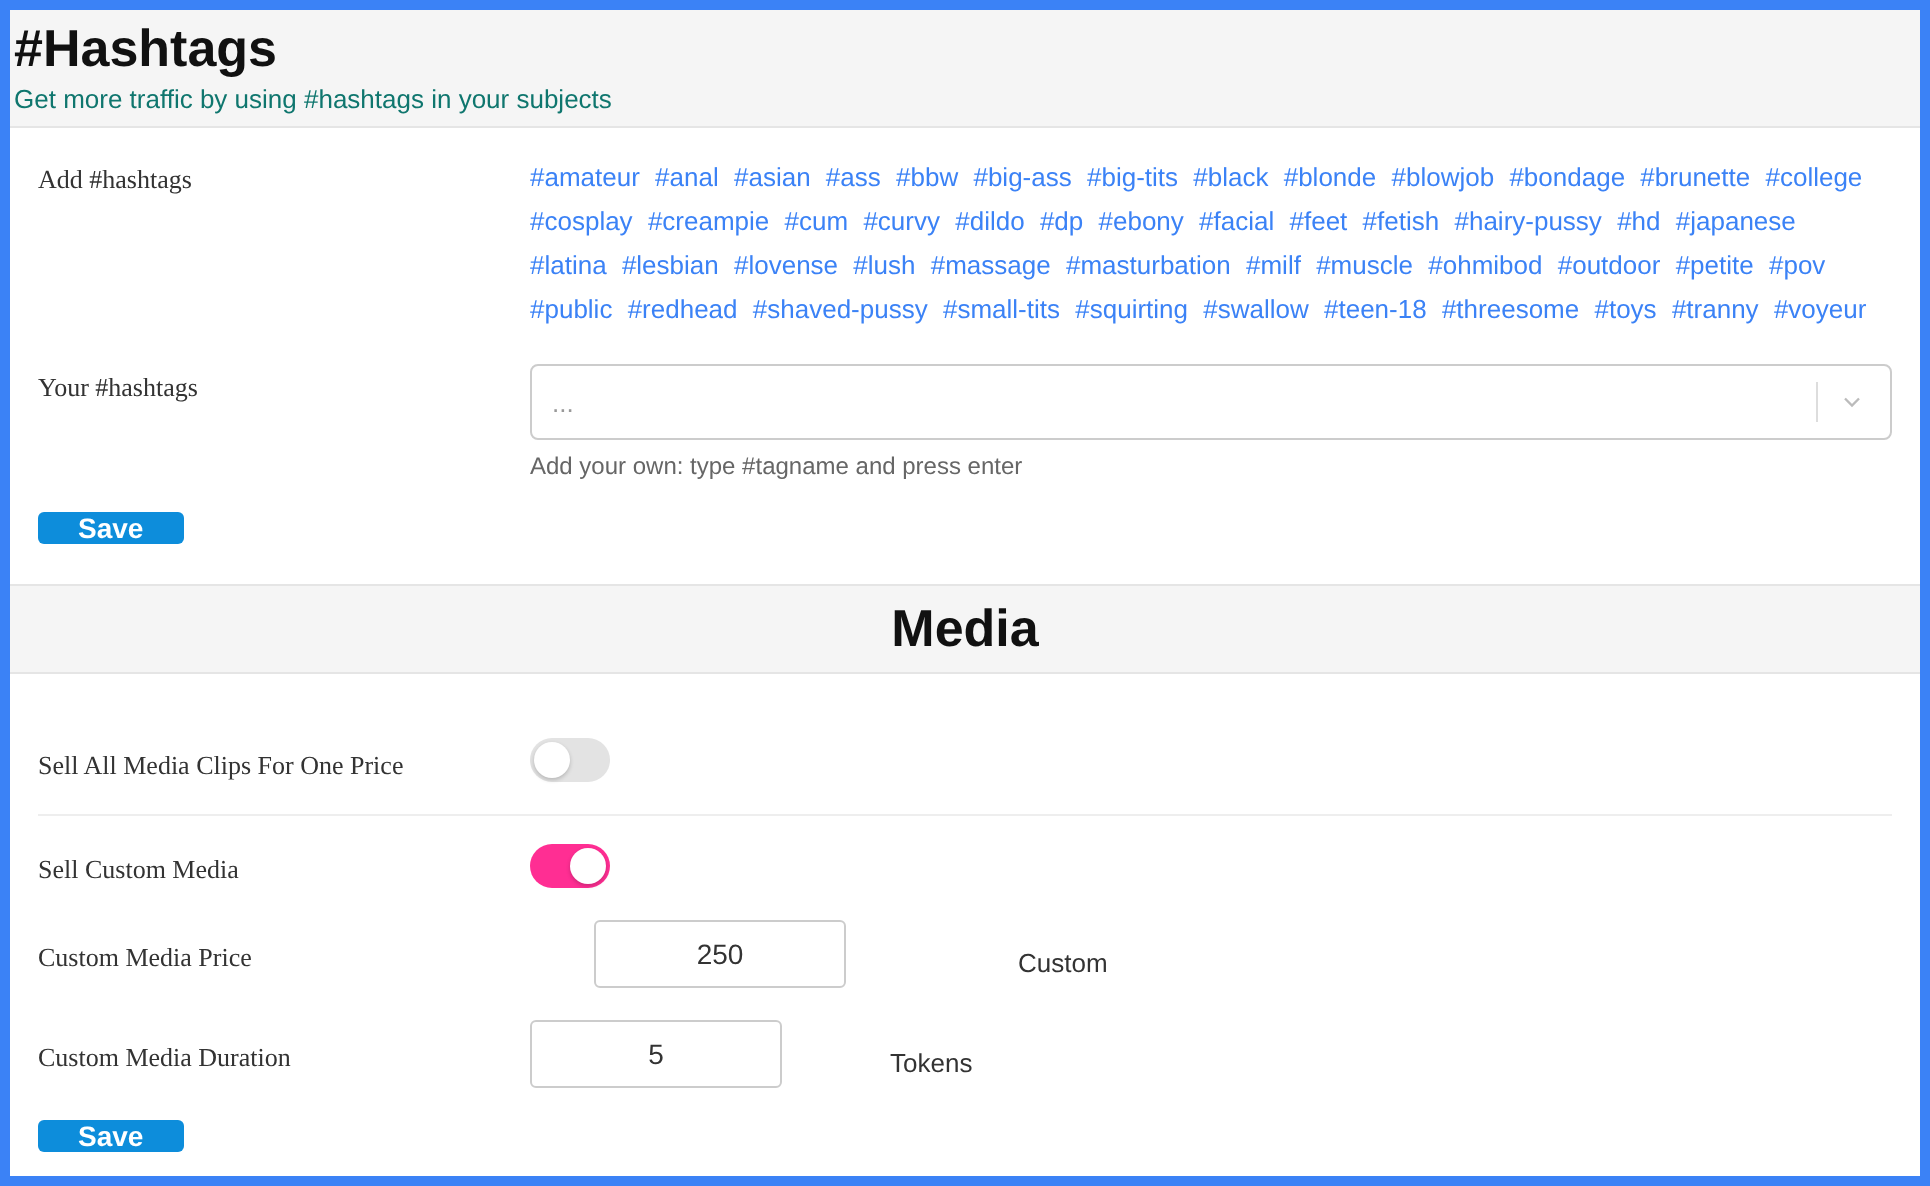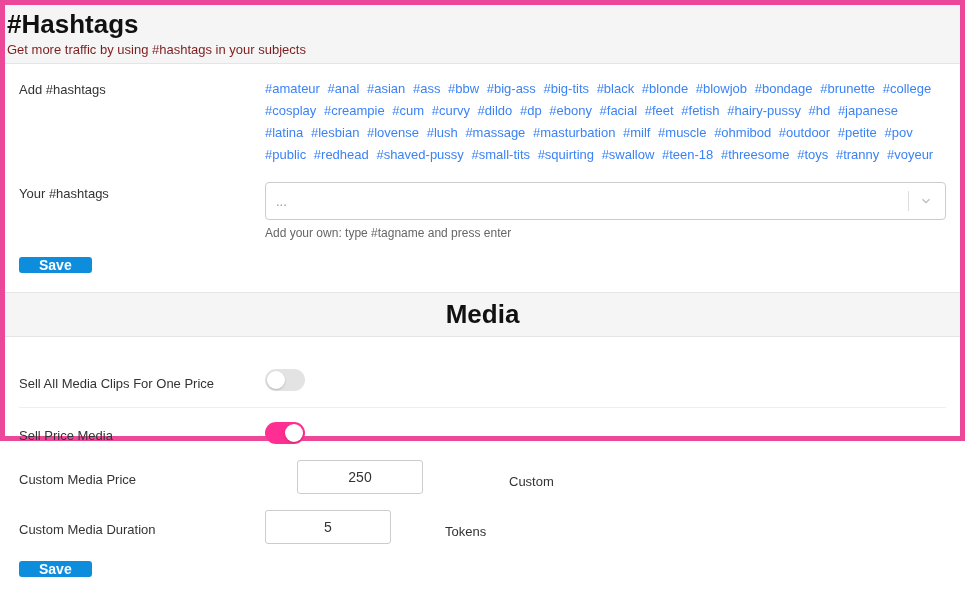--- a/index.html
+++ b/index.html
@@ -4,53 +4,54 @@
 <style>
   * { box-sizing: border-box; margin: 0; padding: 0; }
   body {
     font-family: -apple-system, BlinkMacSystemFont, "Segoe UI", Arial, sans-serif;
     background: #fff;
     width: 965px;
     height: 593px;
     overflow: hidden;
   }
   .frame {
-    border: 5px solid #ec4899;
+    border: 5px solid #3b82f6;
     width: 965px;
-    height: 441px;
+    height: 593px;
     background: #fff;
   }
   .section-header {
     background: #f5f5f5;
     border-bottom: 1px solid #e5e5e5;
     padding: 4px 2px 6px 2px;
   }
   .section-header h1 {
     font-size: 26px;
     font-weight: 700;
     color: #111;
   }
   .section-header .sub {
     font-size: 13px;
-    color: #7f1d1d;
+    color: #0f766e;
     margin-top: 2px;
   }
   .section-body {
     padding: 14px 14px 18px 14px;
   }
   .row {
     display: flex;
     align-items: flex-start;
     margin-bottom: 16px;
   }
   .row .label {
     width: 246px;
     font-size: 13px;
     color: #333;
     padding-top: 4px;
+    font-family: Liberation Serif, serif;
   }
   .row .control {
     flex: 1;
     font-size: 13px;
   }
   .row .suffix {
     width: 120px;
     font-size: 13px;
     color: #333;
     padding-left: 54px;
@@ -204,21 +205,21 @@
       <div class="control">
         <div id="toggle-sellall" class="toggle off">
           <div class="knob"></div>
         </div>
       </div>
     </div>
 
     <div class="hr" style="margin-left:0;margin-right:0;"></div>
 
     <div class="row" style="align-items:center;">
-      <div class="label">Sell Price Media</div>
+      <div class="label">Sell Custom Media</div>
       <div class="control">
         <div id="toggle-sellcustom" class="toggle on">
           <div class="knob"></div>
         </div>
       </div>
     </div>
 
     <div class="row" style="align-items:center;gap:32px;">
       <div class="label">Custom Media Price</div>
       <div class="control" style="flex:0 0 auto;">

